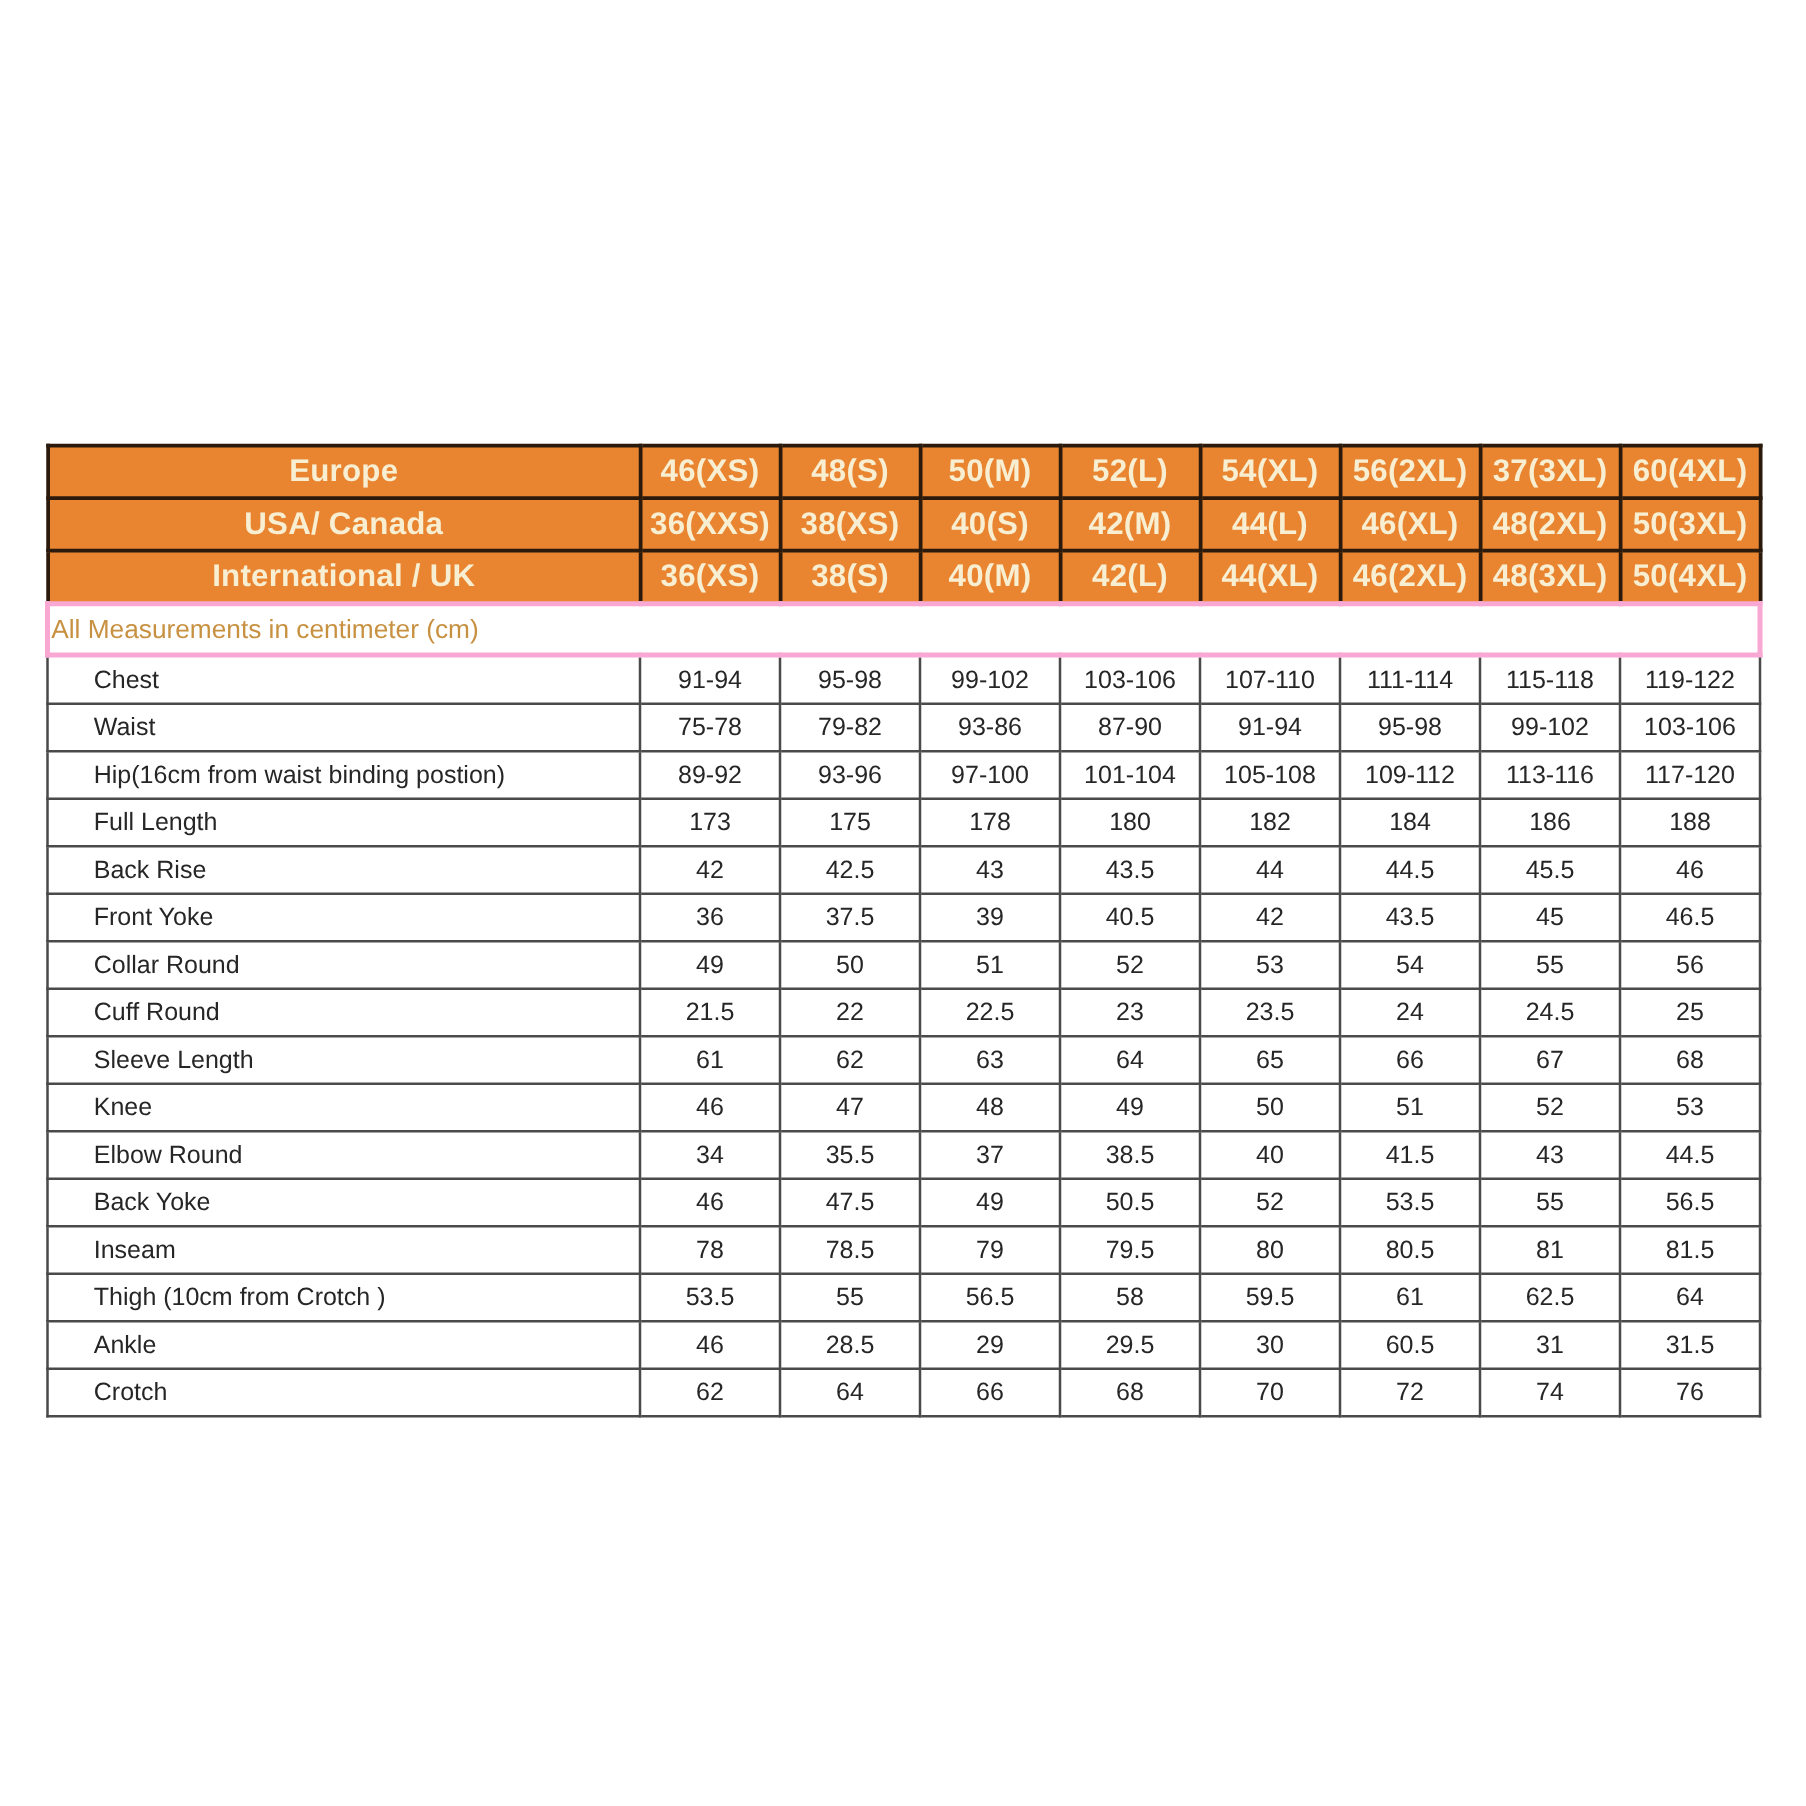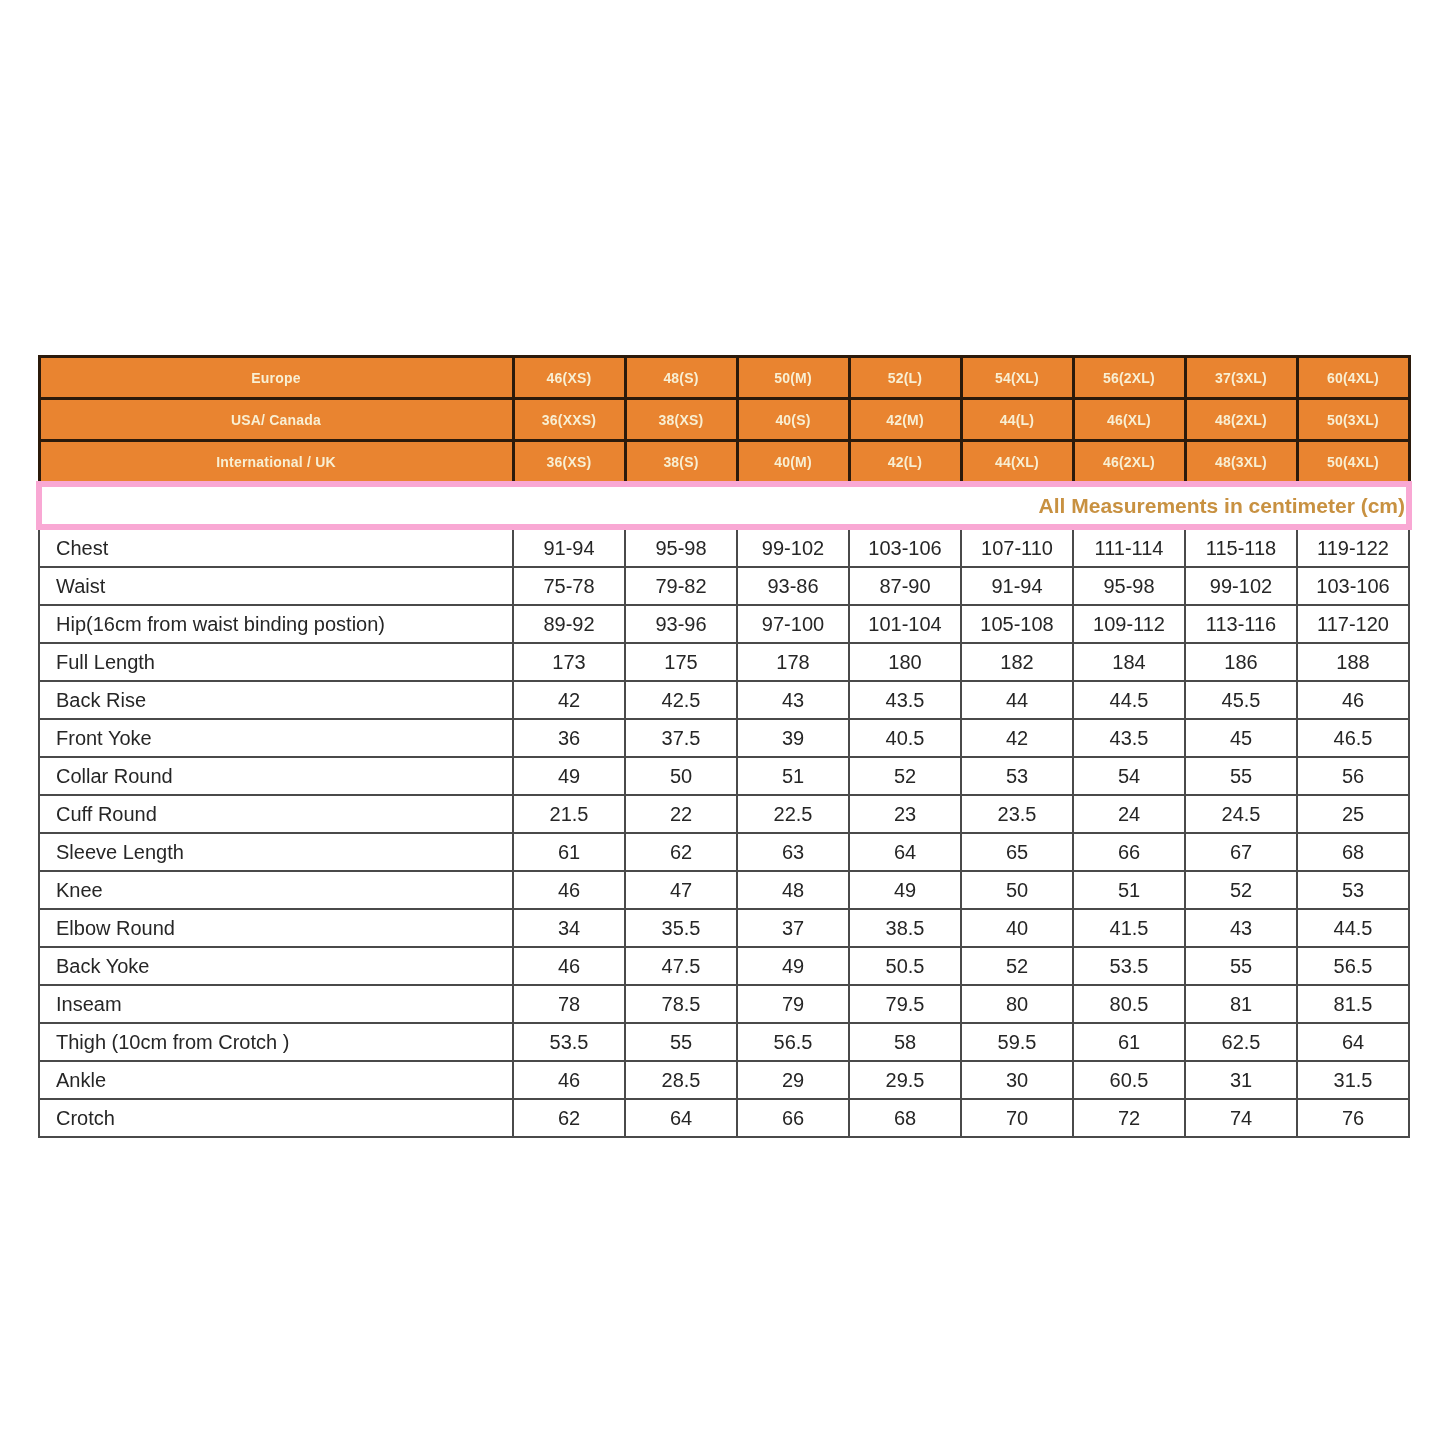--- a/index.html
+++ b/index.html
@@ -22,52 +22,52 @@
     width: 1372px;
   }
   col.label-col { width: 474px; }
   col.size-col  { width: 112px; }
 
   
   thead th {
     background: #E98430;
     color: #F8EFD3;
     font-weight: bold;
-    font-size: 14px;
+    font-size: 25px;
     height: 37px;
     text-align: center;
     border: 3px solid #2B1A0B;
     letter-spacing: 0.2px;
   }
 
   
   tr.subtitle-row td {
     height: 35px;
-    text-align: right;
+    text-align: left;
     color: #C89141;
-    font-weight: bold;
+    font-weight: normal;
     font-size: 21px;
-    border: 6px solid #f9a8d4;
+    border: 4px solid #f9a8d4;
     background: #ffffff;
   }
 
   
   tbody td {
     border: 2px solid #4A4A4A;
     font-size: 20px;
     color: #262626;
     height: 34px;
     text-align: center;
     background: #ffffff;
     overflow: hidden;
     white-space: nowrap;
   }
   tbody td.row-label {
     text-align: left;
-    padding-left: 16px;
+    padding-left: 36px;
   }
 </style>
 </head>
 <body>
 
 <div class="chart-wrap">
   <table class="size-table">
     <colgroup>
       <col class="label-col">
       <col class="size-col">

